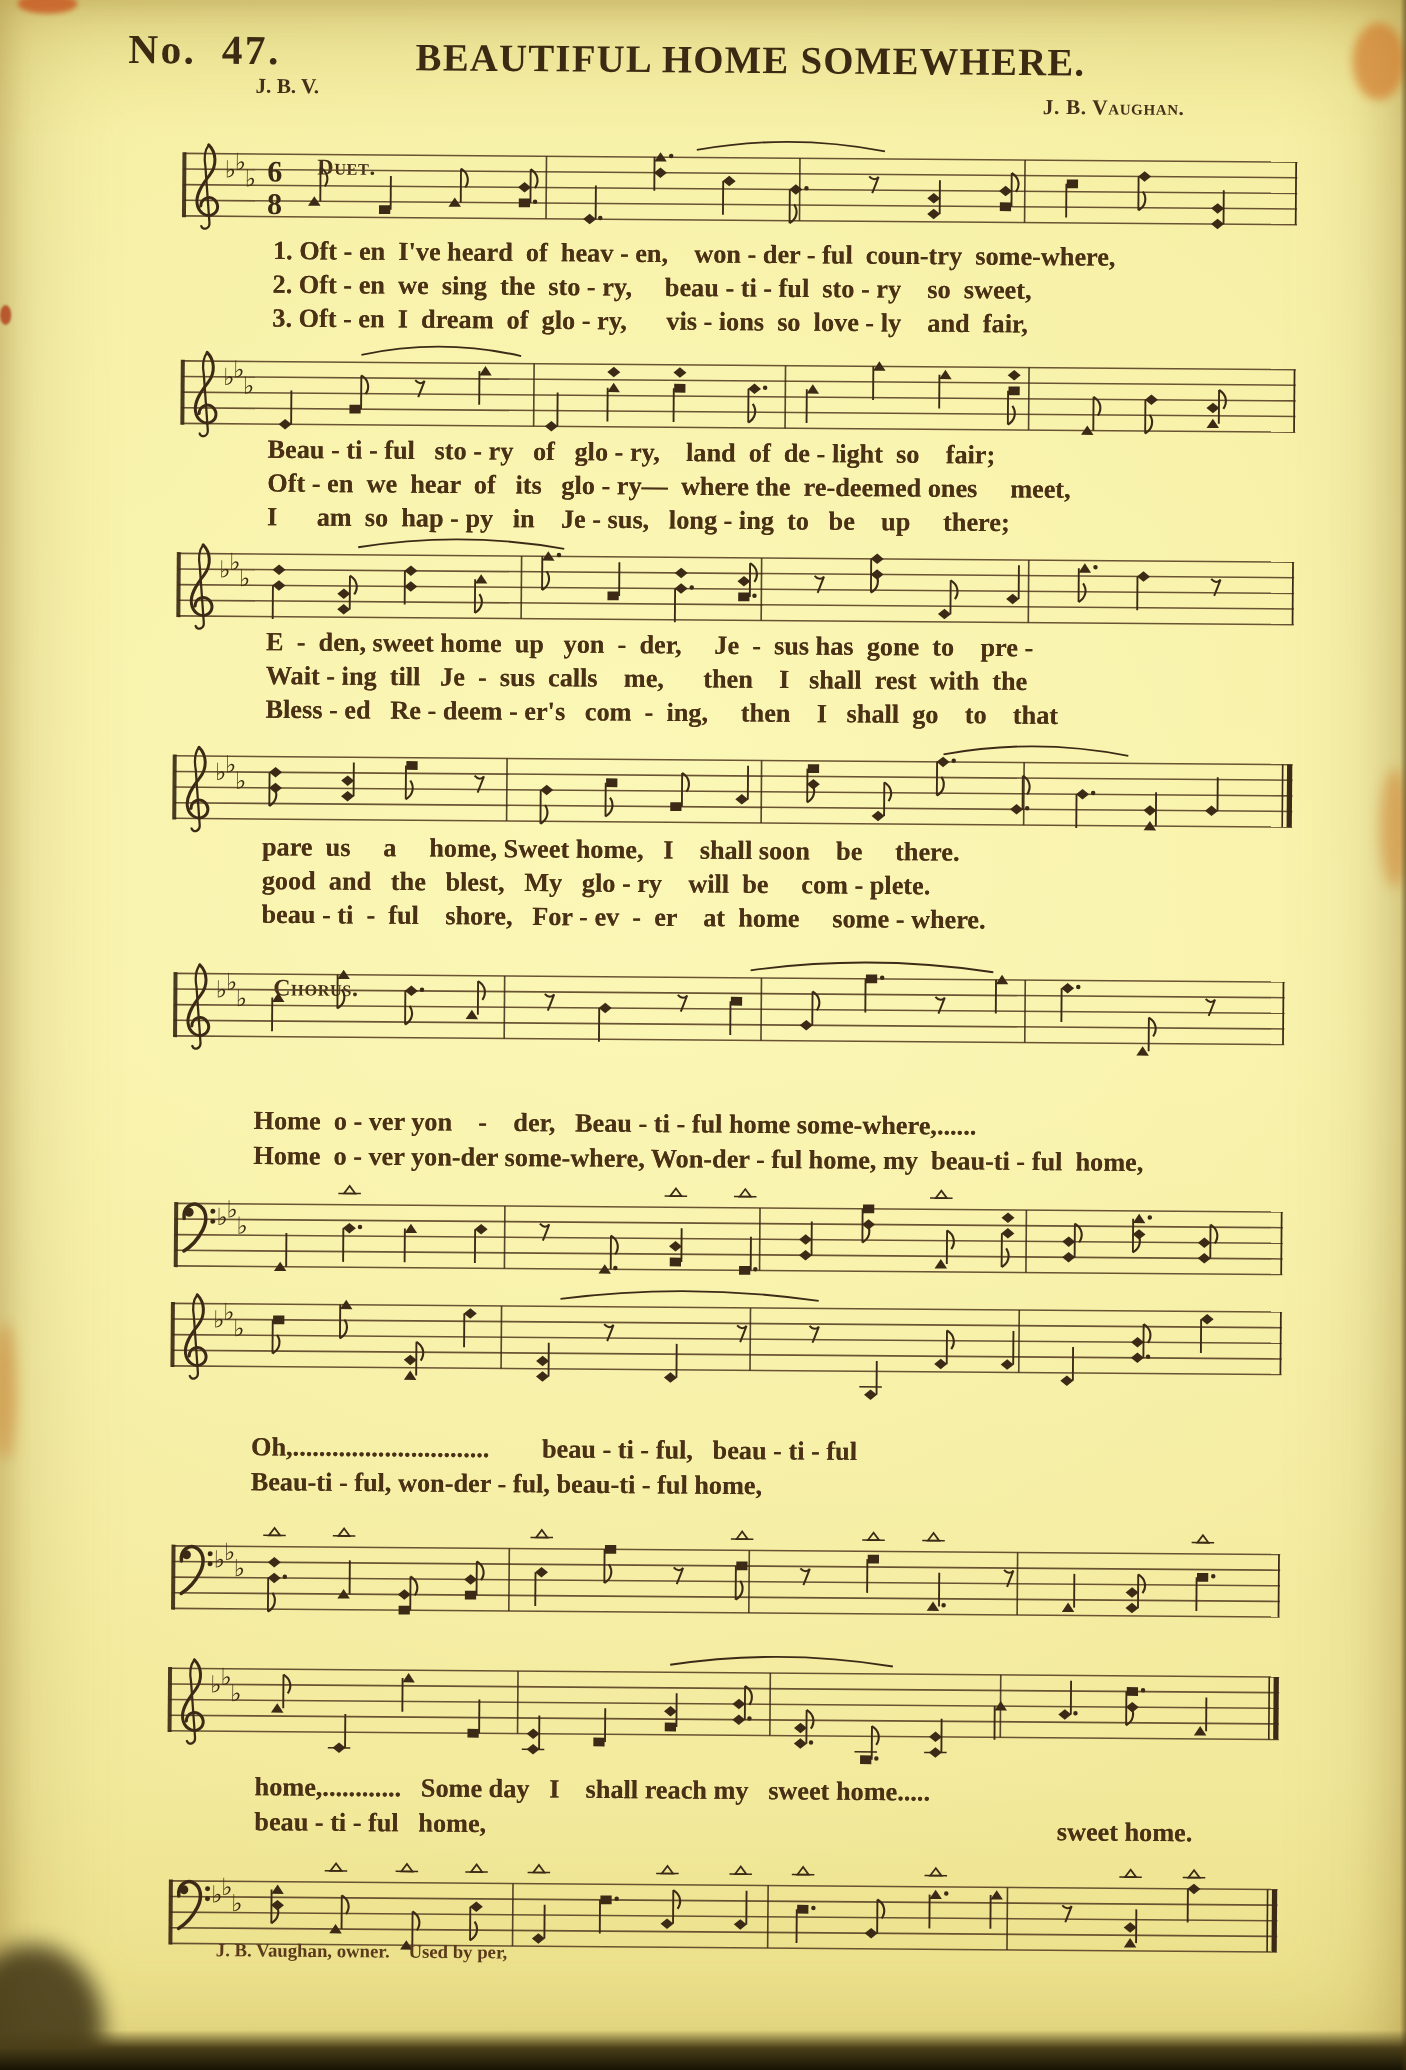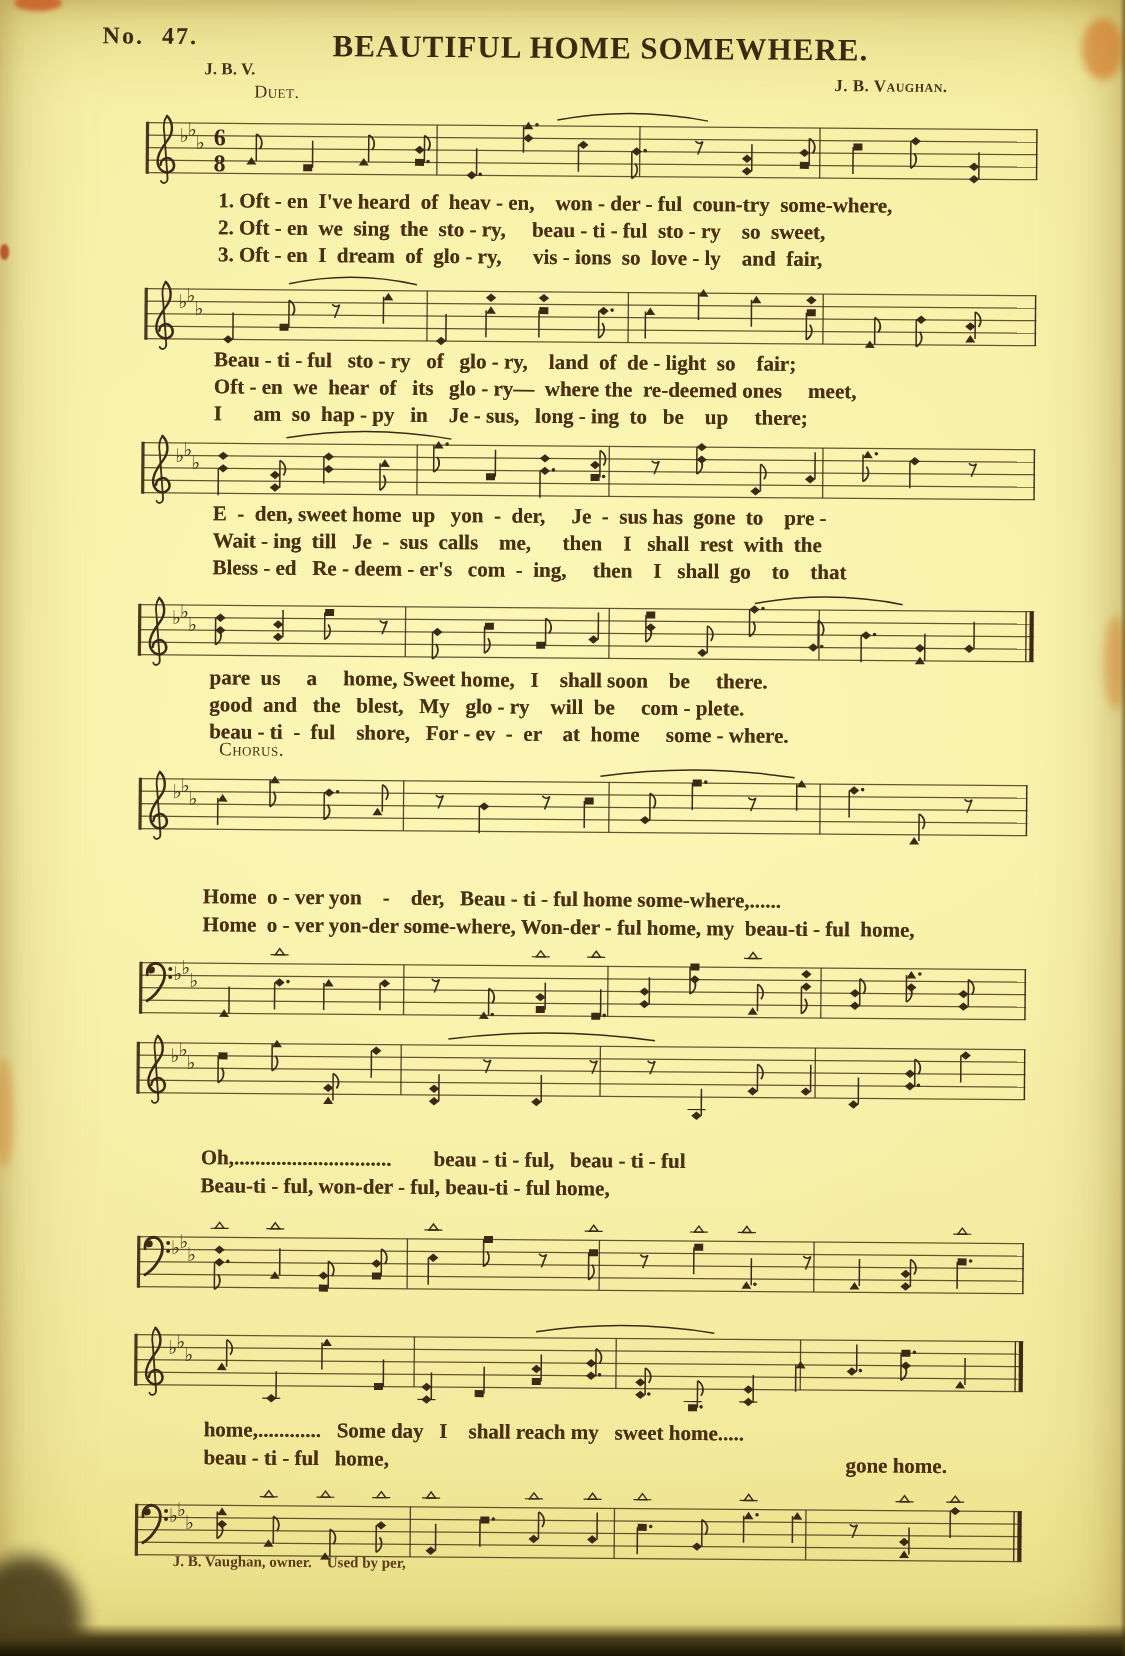--- a/index.html
+++ b/index.html
@@ -7,25 +7,25 @@
   .page{
     position:relative;width:1125px;height:1656px;margin:0 auto;overflow:hidden;
     background:
       radial-gradient(120% 90% at 45% 38%, rgba(255,253,195,.55) 0%, rgba(255,250,170,0) 62%),
       linear-gradient(180deg,#efe591 0%,#f5eea2 7%,#f7f0a8 50%,#f2e99b 86%,#e9dd85 100%);
     background-color:#f4ed9f;
     box-shadow: inset 0 0 90px rgba(140,110,40,.38), inset -10px 0 34px rgba(150,112,40,.22), inset 6px 0 20px rgba(150,112,40,.18);
     font-family:"Liberation Serif", serif;color:#452e14;
   }
   .tilt{position:absolute;inset:0;transform:rotate(.45deg);transform-origin:50% 38%;}
-  .hdr-no{position:absolute;font-weight:bold;font-size:24px;letter-spacing:2px;word-spacing:10px;color:#3d2a12;}
+  .hdr-no{position:absolute;font-weight:bold;font-size:33px;letter-spacing:2px;word-spacing:10px;color:#3d2a12;}
   .hdr-title{position:absolute;font-weight:bold;font-size:31px;letter-spacing:1px;color:#3d2a12;}
   .attr{position:absolute;font-weight:bold;font-size:17px;color:#47301a;}
   .sc{font-variant:small-caps;letter-spacing:.5px;}
-  .label{position:absolute;font-weight:normal;font-size:19px;font-variant:small-caps;letter-spacing:.5px;color:#47301a;}
+  .label{position:absolute;font-weight:bold;font-size:19px;font-variant:small-caps;letter-spacing:.5px;color:#47301a;margin-top:42px;}
   .staff{position:absolute;}
   .staff svg{overflow:visible;display:block}
   .lyric-block{position:absolute;}
   .lyric-line{white-space:pre;font-size:21px;font-weight:bold;line-height:27px;color:#4a3014;text-shadow:0 0 .5px rgba(74,48,20,.75);}
   .footer{position:absolute;font-size:15px;font-weight:bold;color:#5a3a1a;white-space:pre;}
   .spot{position:absolute;border-radius:50%;pointer-events:none;}
   .band{position:absolute;pointer-events:none;}
 </style>
 </head>
 <body>
@@ -663,21 +663,21 @@
           <polygon points="821.0163824281344,67.25 831.0163824281344,67.25 826.0163824281344,59.75" fill="#3c2a16"></polygon>
           <line x1="830.8163824281344" y1="63.75" x2="830.8163824281344" y2="36.75" stroke="#3c2a16" stroke-width="1.5"></line>
           <path d="M401.64460081607103 14 Q 490.73208650108427 0 579.8195721860975 14" fill="none" stroke="#3c2a16" stroke-width="1.5"></path>
         </svg>
       </div>
     <div class="lyric-block" style="left:210px;top:1418px">
       <div class="lyric-line" style="line-height:28px">home,............   Some day   I    shall reach my   sweet home.....</div>
       <div class="lyric-line" style="line-height:28px">beau - ti - ful   home,</div>
     </div>
     <div class="lyric-block" style="left:852px;top:1450px">
-      <div class="lyric-line">gone home.</div>
+      <div class="lyric-line">sweet home.</div>
     </div>
 
     <div class="staff" style="left:142px;top:1480px;width:888px;height:82px">
         <svg viewBox="0 0 888 82" width="888" height="82">
           <line x1="1" y1="28" x2="887" y2="28" stroke="#5a4226" stroke-width="1.25" opacity="0.9"></line>
           <line x1="1" y1="40.5" x2="887" y2="40.5" stroke="#5a4226" stroke-width="1.25" opacity="0.9"></line>
           <line x1="1" y1="53" x2="887" y2="53" stroke="#5a4226" stroke-width="1.25" opacity="0.9"></line>
           <line x1="1" y1="65.5" x2="887" y2="65.5" stroke="#5a4226" stroke-width="1.25" opacity="0.9"></line>
           <line x1="1" y1="78" x2="887" y2="78" stroke="#5a4226" stroke-width="1.25" opacity="0.9"></line>
           <rect x="0" y="27" width="3.2" height="52" fill="#3c2a16" opacity="0.92"></rect>

